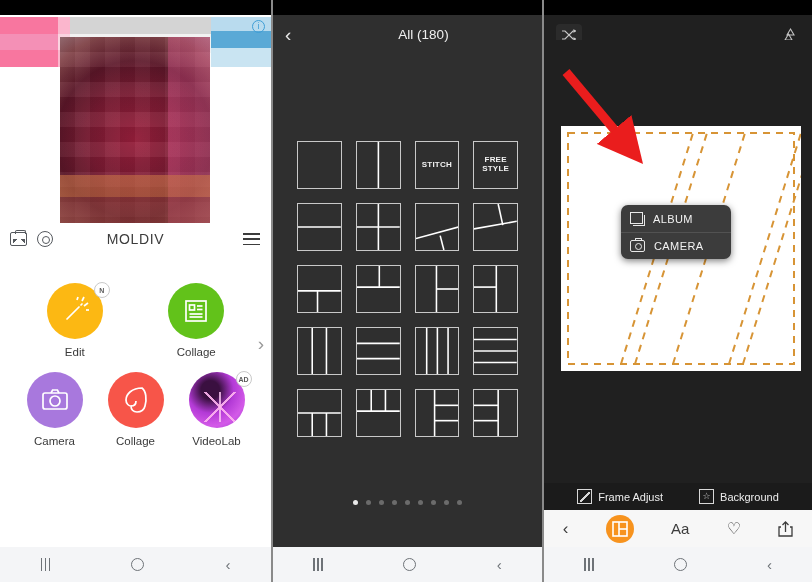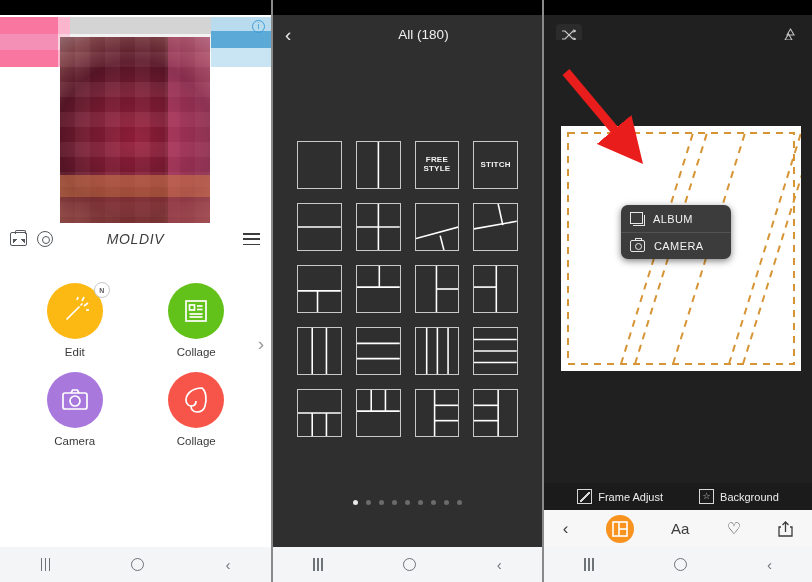--- a/index.html
+++ b/index.html
@@ -43,21 +43,21 @@
 
   .p1-appbar { height:32px; display:flex; align-items:center; padding:0 10px; position:relative; background:#fff; }
   .p1-appbar .left-ic { display:flex; gap:10px; align-items:center; }
   .ic-ticket { width:17px; height:14px; border:1.4px solid #55595e; border-radius:2px; position:relative; }
   .ic-ticket::before { content:""; position:absolute; left:1.5px; right:1.5px; bottom:1.5px; height:5px;
     background:linear-gradient(135deg,#55595e 40%, transparent 41%), linear-gradient(-135deg,#55595e 40%, transparent 41%);
     background-size:50% 100%; background-repeat:no-repeat; background-position:left,right; }
   .ic-ticket::after { content:""; position:absolute; left:4px; top:-3px; width:9px; height:3px; border:1.3px solid #55595e; border-bottom:none; border-radius:2px 2px 0 0; }
   .ic-disc { width:16px; height:16px; border-radius:50%; border:1.4px solid #55595e; position:relative; }
   .ic-disc::after { content:""; position:absolute; left:4px; top:4px; width:6px; height:6px; border-radius:50%; border:1.3px solid #55595e; }
-  .p1-title { position:absolute; left:0; right:0; text-align:center; font-size:14px; color:#3c3c3c; letter-spacing:.6px; pointer-events:none;font-style:italic; }
+  .p1-title { position:absolute; left:0; right:0; text-align:center; font-size:14px; color:#3c3c3c; letter-spacing:.6px; pointer-events:none; }
   .ic-hamb { position:absolute; right:11px; width:17px; height:12px; display:flex; flex-direction:column; justify-content:space-between; }
   .ic-hamb i { display:block; height:1.5px; background:#3c3c3c; }
 
   .p1-grid { padding:28px 0 0 0; position:relative; }
   .app-row { display:flex; justify-content:space-around; padding:0 14px; margin-bottom:14px; }
   .app-cell { width:72px; display:flex; flex-direction:column; align-items:center; position:relative; }
   .app-circle { width:56px; height:56px; border-radius:50%; display:flex; align-items:center; justify-content:center; position:relative; }
   .app-label { margin-top:7px; font-size:11.5px; color:#3a3a3a; }
   .hl-box { position:absolute; left:-11px; top:-10px; width:86px; height:86px; border:4px solid #f01a1a; }
   .badge { position:absolute; top:-1px; right:1px; width:16px; height:16px; border-radius:50%;
@@ -220,20 +220,25 @@
         <div class="app-cell">
           <div class="app-circle c-beauty">
             <svg width="28" height="30" viewBox="0 0 28 30">
               <path class="gl" d="M20 3 C10 3 4 9 4 15 C4 19 7 21 9 21 C9 24 11 27 15 27 C19 27 22 25 23 21 C25 14 24 6 20 3 Z"></path>
               <path class="gl" d="M9 21 C12 21 14 19 14 16"></path>
             </svg>
           </div>
           <div class="app-label">Collage</div>
         </div>
 
+        <div class="app-cell">
+          <div class="app-circle c-video"></div>
+          <div class="badge">AD</div>
+          <div class="app-label">VideoLab</div>
+        </div>
 
       </div>
       <div class="chev-next">›</div>
     </div>
 
     <div class="navbar">
       <div class="nav-bars">
           <i></i>
           <i></i>
           <i></i>
@@ -254,24 +259,24 @@
     <div class="lay-wrap">
 
       <div class="lay-row">
         <div class="lay-cell"></div>
         <div class="lay-cell">
           <svg viewBox="0 0 46 48" preserveAspectRatio="none">
               <line class="gl" x1="23" y1="0" x2="23" y2="48"></line>
             </svg>
         </div>
         <div class="lay-cell">
+          <div class="lay-text">STITCH</div>
+        </div>
+        <div class="lay-cell">
           <div class="lay-text">FREE<br>STYLE</div>
-        </div>
-        <div class="lay-cell">
-          <div class="lay-text">STITCH</div>
         </div>
       </div>
 
       <div class="lay-row">
         <div class="lay-cell">
           <svg viewBox="0 0 46 48" preserveAspectRatio="none">
               <line class="gl" x1="0" y1="24" x2="46" y2="24"></line>
             </svg>
         </div>
         <div class="lay-cell">

